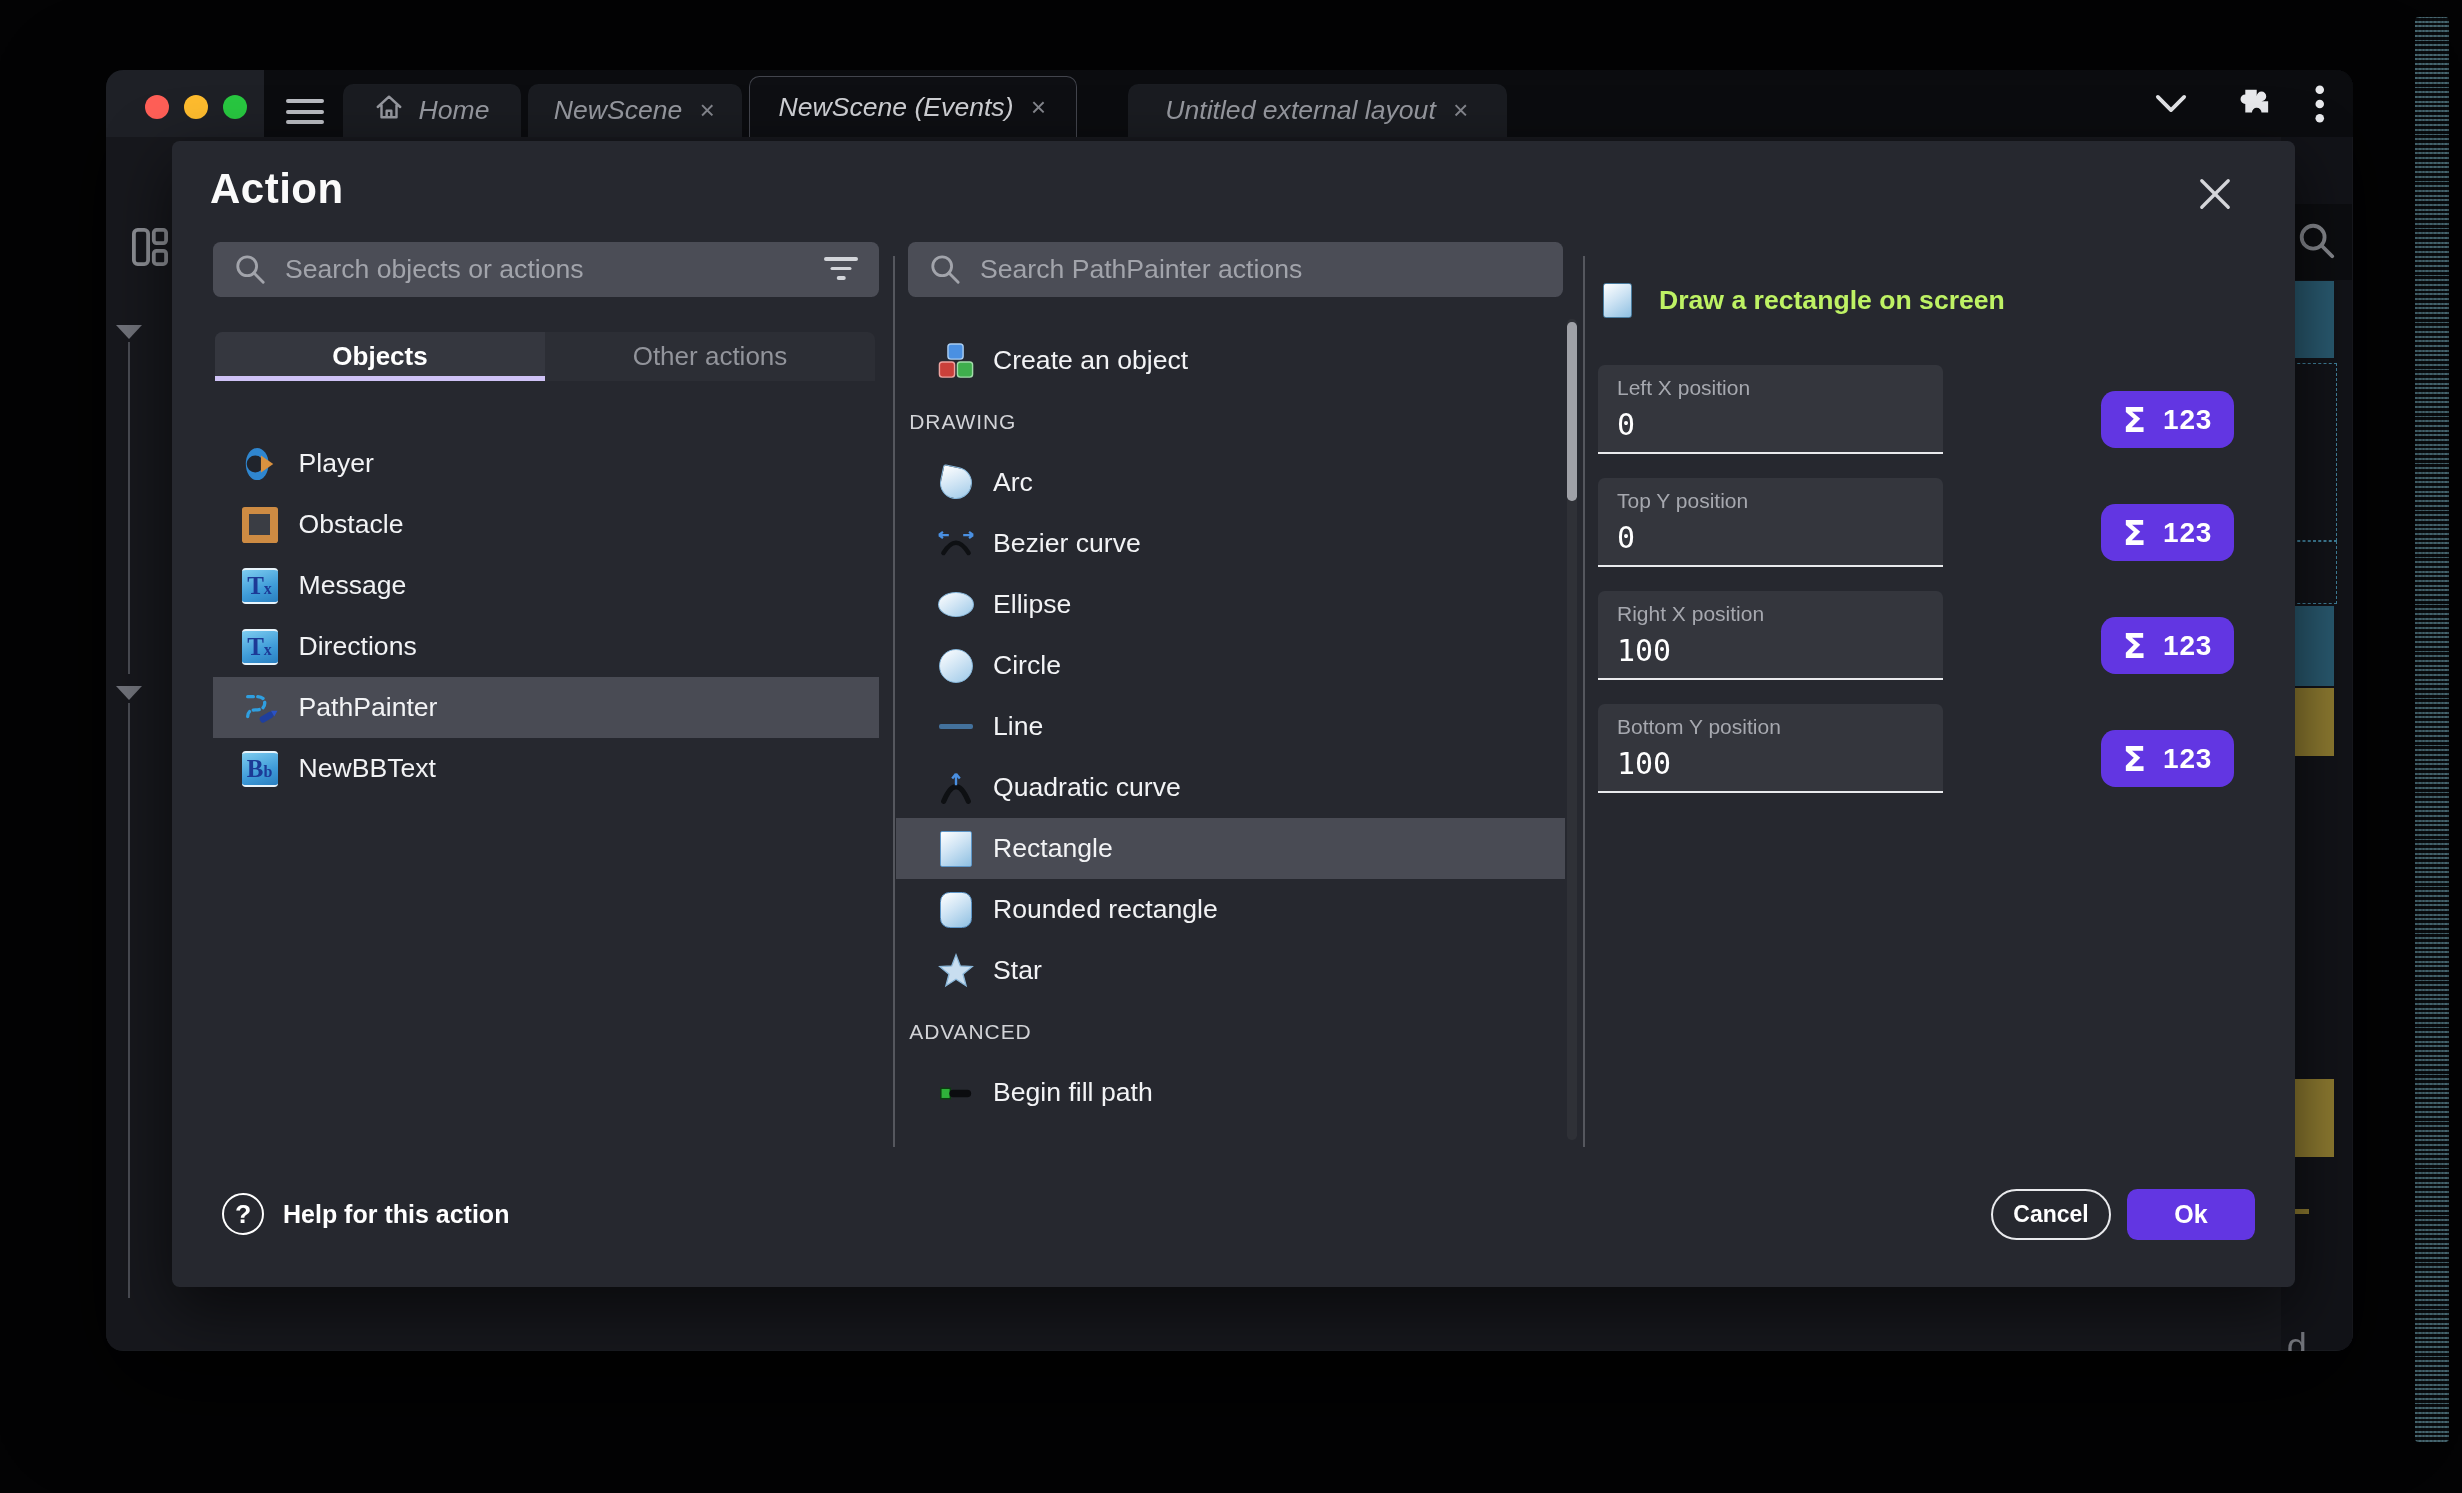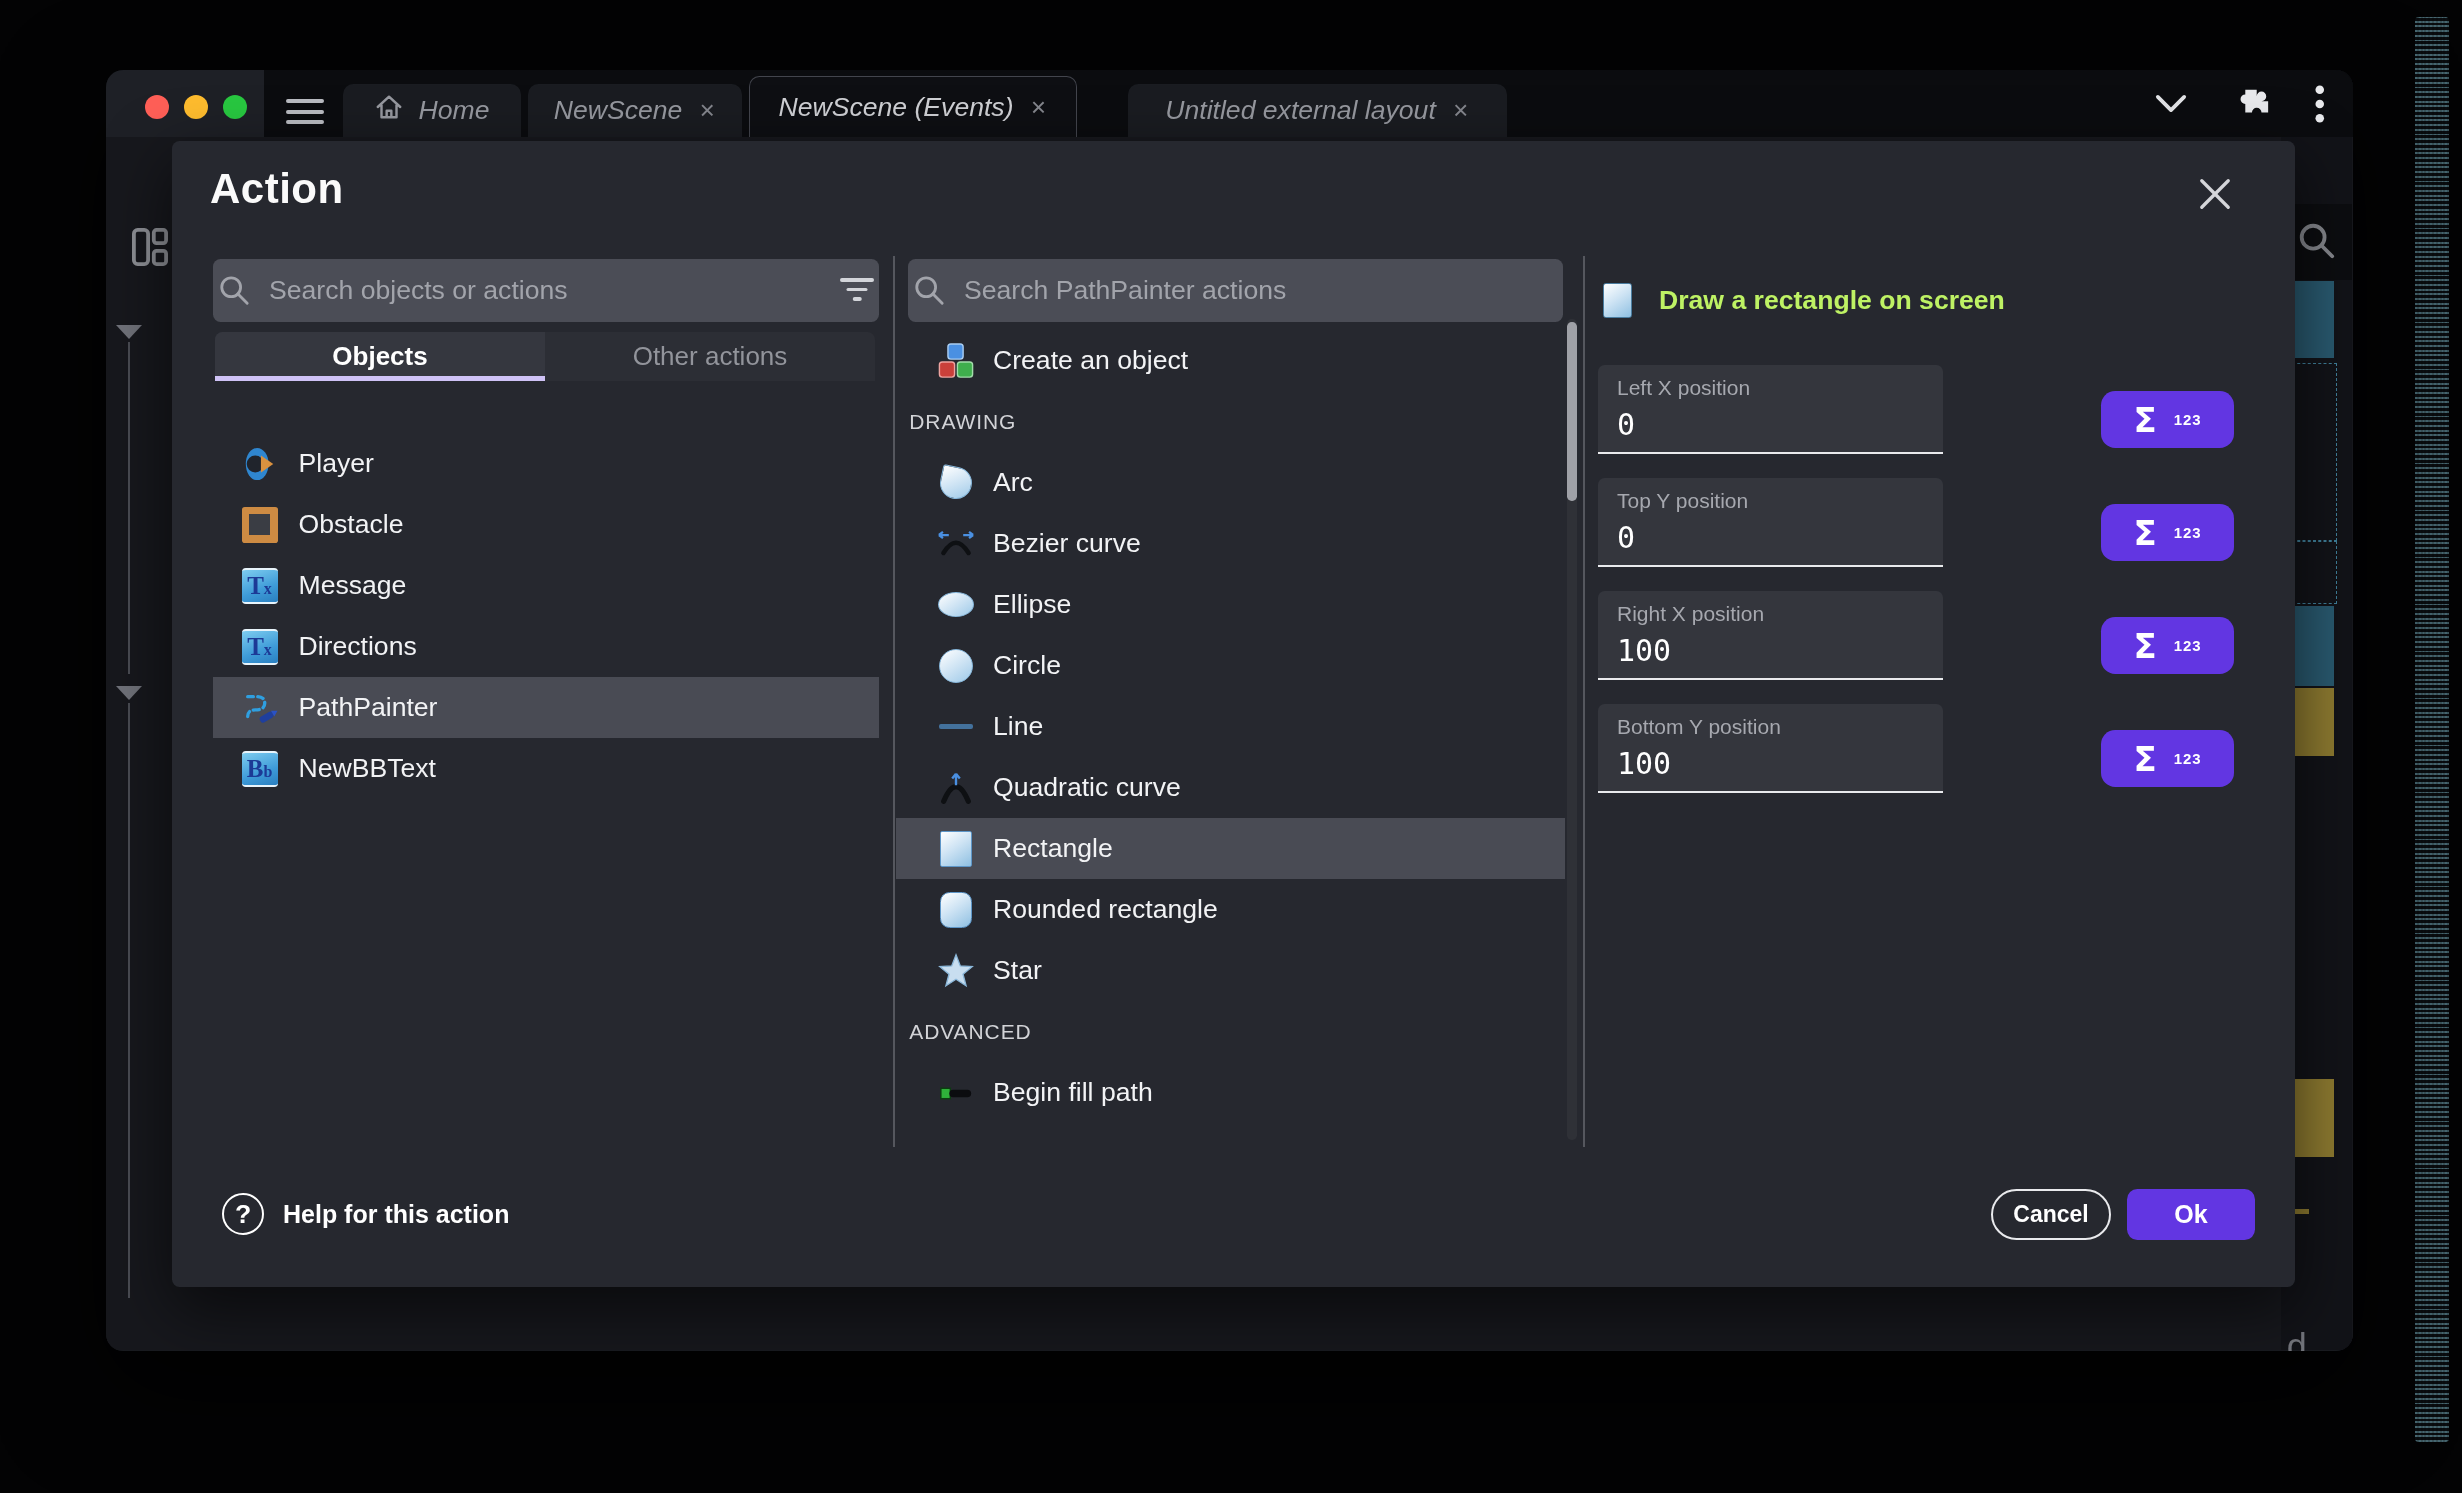--- a/index.html
+++ b/index.html
@@ -54,22 +54,22 @@
   .teal { background:#29596f; } .olive { background:#8d7a30; }
   .dashed-box { position:absolute; left:11.4px; width:45px; border:1.9px dashed #3f7f99; }
   #clipped-text { position:absolute; left:5.7px; top:1189px; color:#74767d; font-size:36px; letter-spacing:1.9px; }
 
   
   #dialog { left:66px; top:71px; width:2123px; height:1146px; background:#26282f;
     border-radius:7.6px; box-shadow:0 23px 66px rgba(0,0,0,.6); overflow:hidden; }
   #dlg-title { left:38px; top:24px; font-size:42px; font-weight:700; color:#fafafa; letter-spacing:0.5px; }
   #dlg-close { left:2026px; top:36px; width:34px; height:34px; cursor:pointer; }
 
-  .search-box { position:absolute; top:118px; height:63px; background:#4b4d56; border-radius:7.6px;
-    display:flex; align-items:center; padding:0 5px; gap:19px; }
+  .search-box { position:absolute; top:101px; height:55px; background:#4b4d56; border-radius:7.6px;
+    display:flex; align-items:center; padding:0 21px; gap:19px; }
   .search-box input { flex:1; background:transparent; border:none; outline:none;
     color:#e8e9ec; font-size:26.6px; font-family:inherit; }
   .search-box input::placeholder { color:#a2a4ab; }
   #search-left { left:41px; width:666px; }
   #search-mid  { left:736px; width:655px; }
   #filter-icon { width:34px; height:25px; position:relative; }
   #filter-icon i { position:absolute; left:50%; transform:translateX(-50%); height:3.8px; background:#d3d5da; border-radius:1.9px; }
   #filter-icon i:nth-child(1){top:0; width:34px} #filter-icon i:nth-child(2){top:9.5px; width:21px}
   #filter-icon i:nth-child(3){top:19px; width:8.5px}
 
@@ -106,21 +106,21 @@
   #param-header .hd-text { color:#bef264; font-size:26.6px; font-weight:700; }
   .param-row { position:absolute; left:1426px; width:646px; height:89px; }
   .field-box { position:absolute; left:0; top:0; width:345px; height:89px; background:#34363d;
     border-radius:6.6px 6.6px 0 0; border-bottom:2.8px solid #e9eaed; padding:11.4px 0 0 19px; }
   .field-label { color:#a6a8af; font-size:21px; }
   .field-value { color:#ffffff; font-size:30px; font-family:"DejaVu Sans Mono", monospace; margin-top:6.6px; }
   .expr-btn { position:absolute; left:503px; top:26px; width:133px; height:57px; background:#6236e2;
     border:none; border-radius:14.2px; display:flex; align-items:center; justify-content:center; gap:17px;
     cursor:pointer; }
   .expr-btn .sigma { color:#fff; font-size:34px; font-weight:700; font-family:"DejaVu Sans", sans-serif; }
-  .expr-btn .onetwothree { color:#fff; font-size:15px; font-weight:700; letter-spacing:0.9px; }
+  .expr-btn .onetwothree { color:#fff; font-size:28px; font-weight:700; letter-spacing:0.9px; }
 
   
   #help-btn { left:50px; top:1052px; display:flex; align-items:center; gap:19px; cursor:pointer; }
   #help-circle { width:42px; height:42px; border:2.8px solid #ffffff; border-radius:50%;
     display:flex; align-items:center; justify-content:center; color:#fff; font-size:26.6px; font-weight:700; }
   #help-label { color:#ffffff; font-size:25px; font-weight:700; }
   #cancel-btn { left:1819px; top:1048px; width:120px; height:51px; background:transparent;
     border:2.8px solid #e9eaed; border-radius:26px; color:#fff; font-size:23px; font-weight:700;
     font-family:inherit; cursor:pointer; }
   #ok-btn { left:1955px; top:1048px; width:128px; height:51px; background:#6236e2; border:none;

